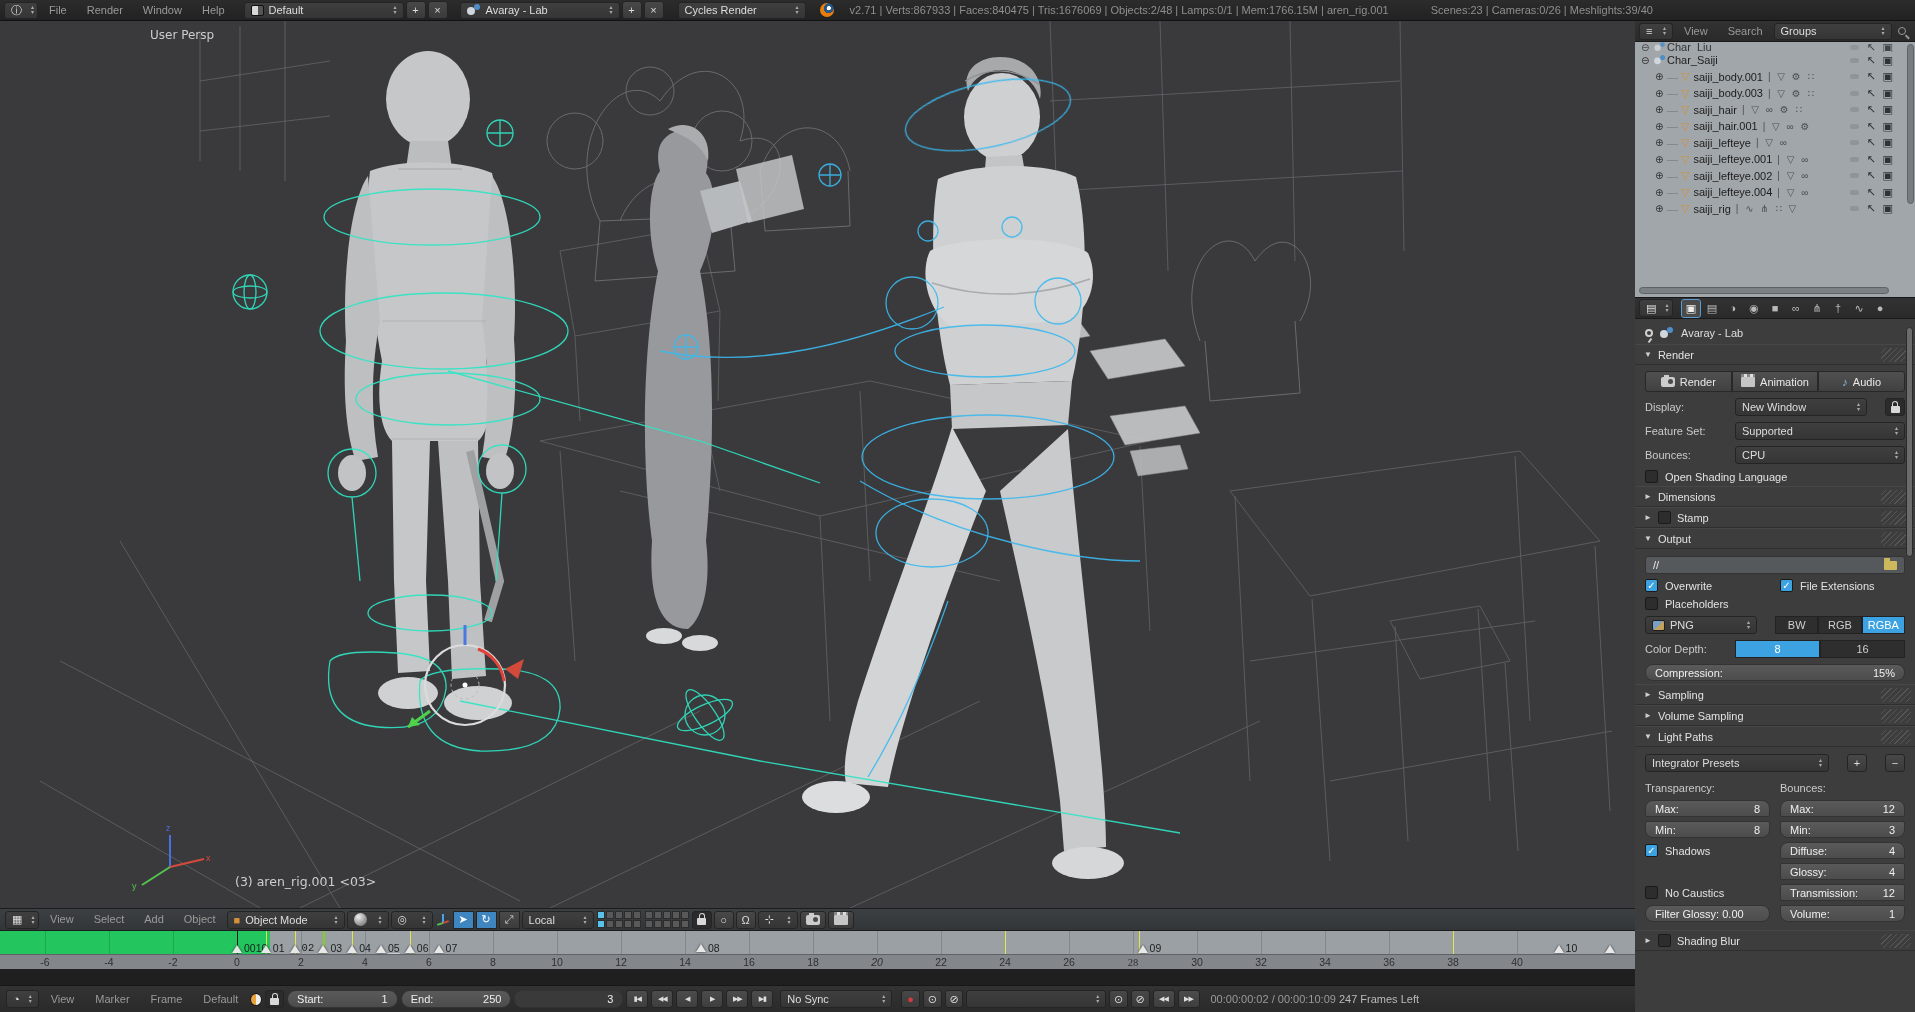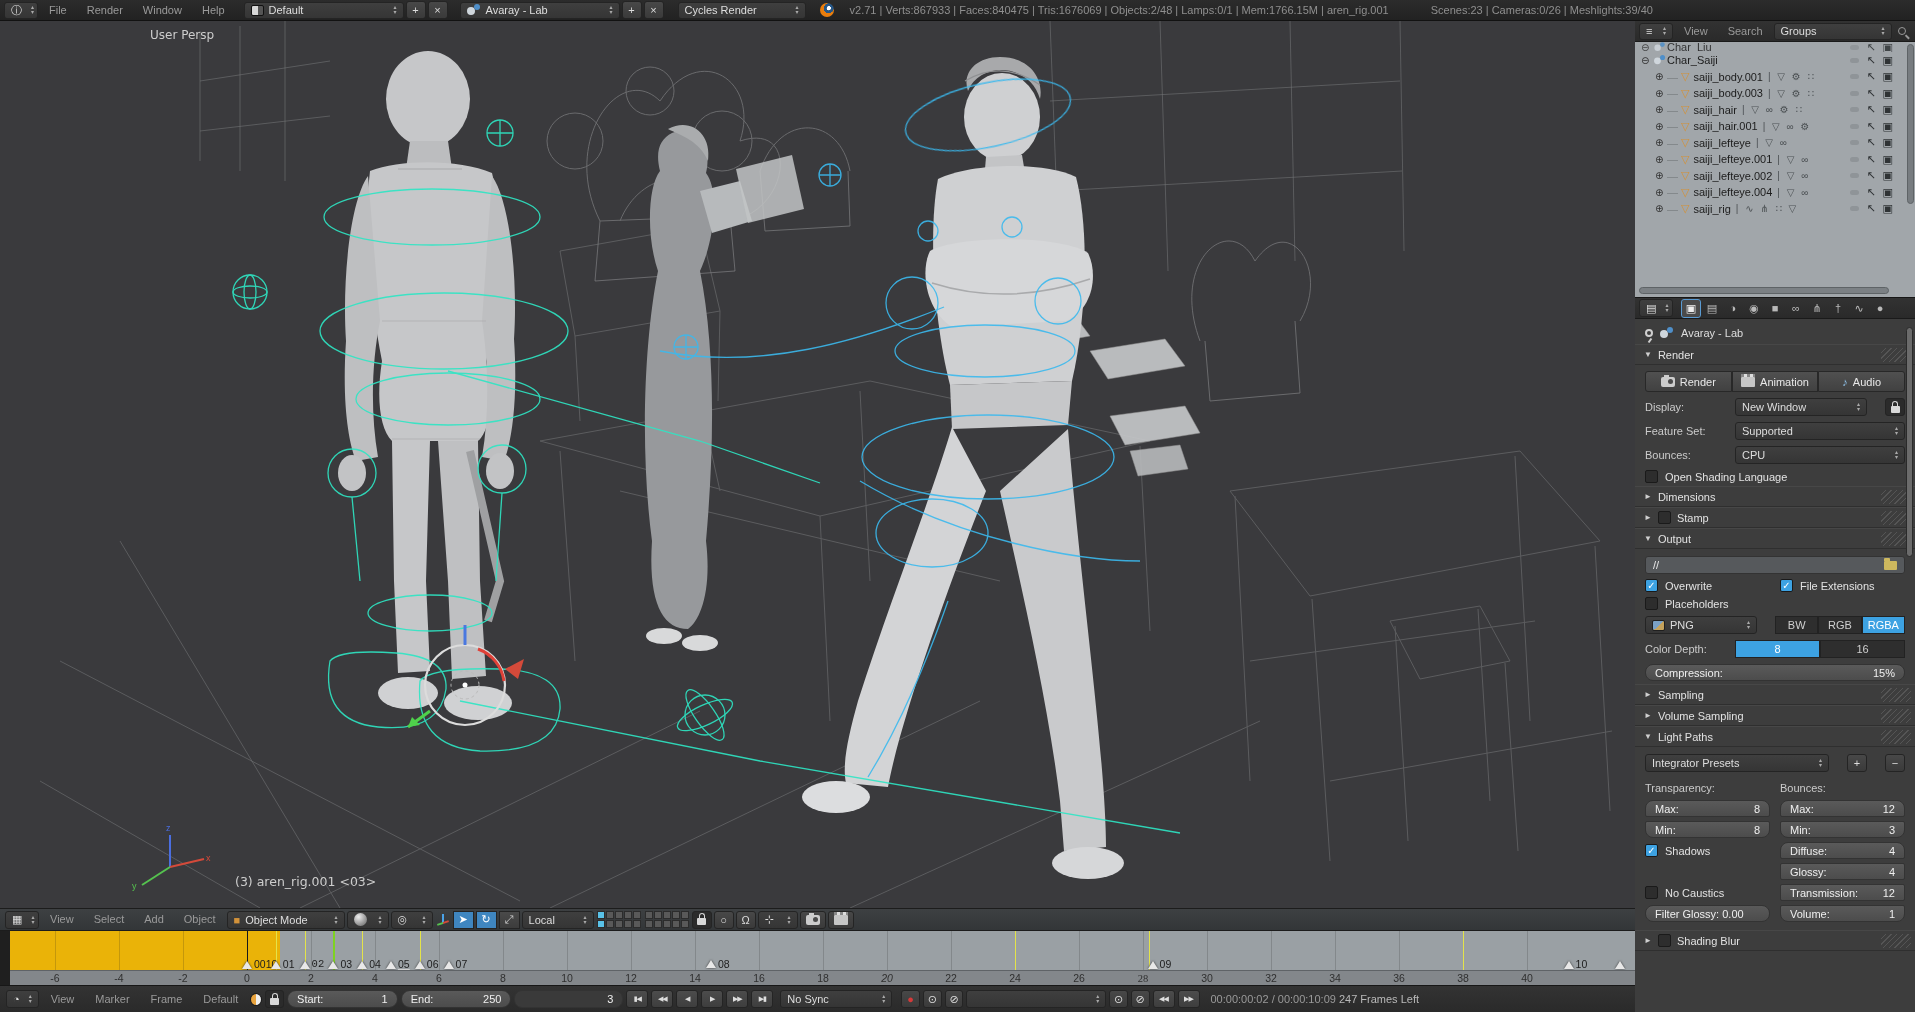--- a/index.html
+++ b/index.html
@@ -79,21 +79,21 @@
                       border:1.5px solid #d8d8d8; border-bottom:none; border-radius:3px 3px 0 0; }
   .camicon { width:14px; height:10px; background:#cccccc; border-radius:2px; position:relative; }
   .camicon::before { content:""; position:absolute; left:3px; top:-2px; width:5px; height:2px; background:#ccc; }
   .camicon::after { content:""; position:absolute; right:2px; top:2px; width:5px; height:5px; border-radius:50%; background:#4a4a4a; }
   .clapicon { width:14px; height:10px; background:#c6c6c6; border-radius:1px; position:relative; }
   .clapicon::before { content:""; position:absolute; left:0; top:-3px; width:14px; height:3px;
                       background:repeating-linear-gradient(90deg,#888 0 3px,#ddd 3px 6px); }
   .spherecon { width:13px; height:13px; border-radius:50%; background:radial-gradient(circle at 35% 30%,#eee,#888 70%); }
 
   
-  #timeline { left:10px; top:931px; width:1635px; height:54px; background:#eab308; overflow:hidden; }
+  #timeline { left:0; top:931px; width:1635px; height:38px; background:#22c55e; overflow:hidden; }
   #tl-range { position:absolute; left:270px; right:0; top:0; bottom:15px; background:#9aa0a4; }
   #tl-ruler { position:absolute; left:0; right:0; bottom:0; height:15px; background:#83878b; border-top:1px solid #5f6367; }
   .tick { position:absolute; bottom:1px; transform:translateX(-50%); color:#2f2f2f; font-size:10.5px; }
   .gridline { position:absolute; top:0; bottom:15px; width:1px; background:rgba(30,30,30,.18); }
   .kf { position:absolute; top:0; bottom:15px; width:1px; background:#e3e34a; }
   #curframe { position:absolute; top:0; bottom:15px; width:2px; background:#7ed321; }
   #zeroline { position:absolute; top:0; bottom:15px; width:1px; background:#17181a; }
   .marker { position:absolute; bottom:16px; display:flex; align-items:flex-end; gap:2px; transform:translateX(-5px); }
   .marker .tri { width:0; height:0; border-left:5px solid transparent; border-right:5px solid transparent;
                  border-bottom:8px solid #e8e8e8; filter:drop-shadow(0 0 1px #333); }

